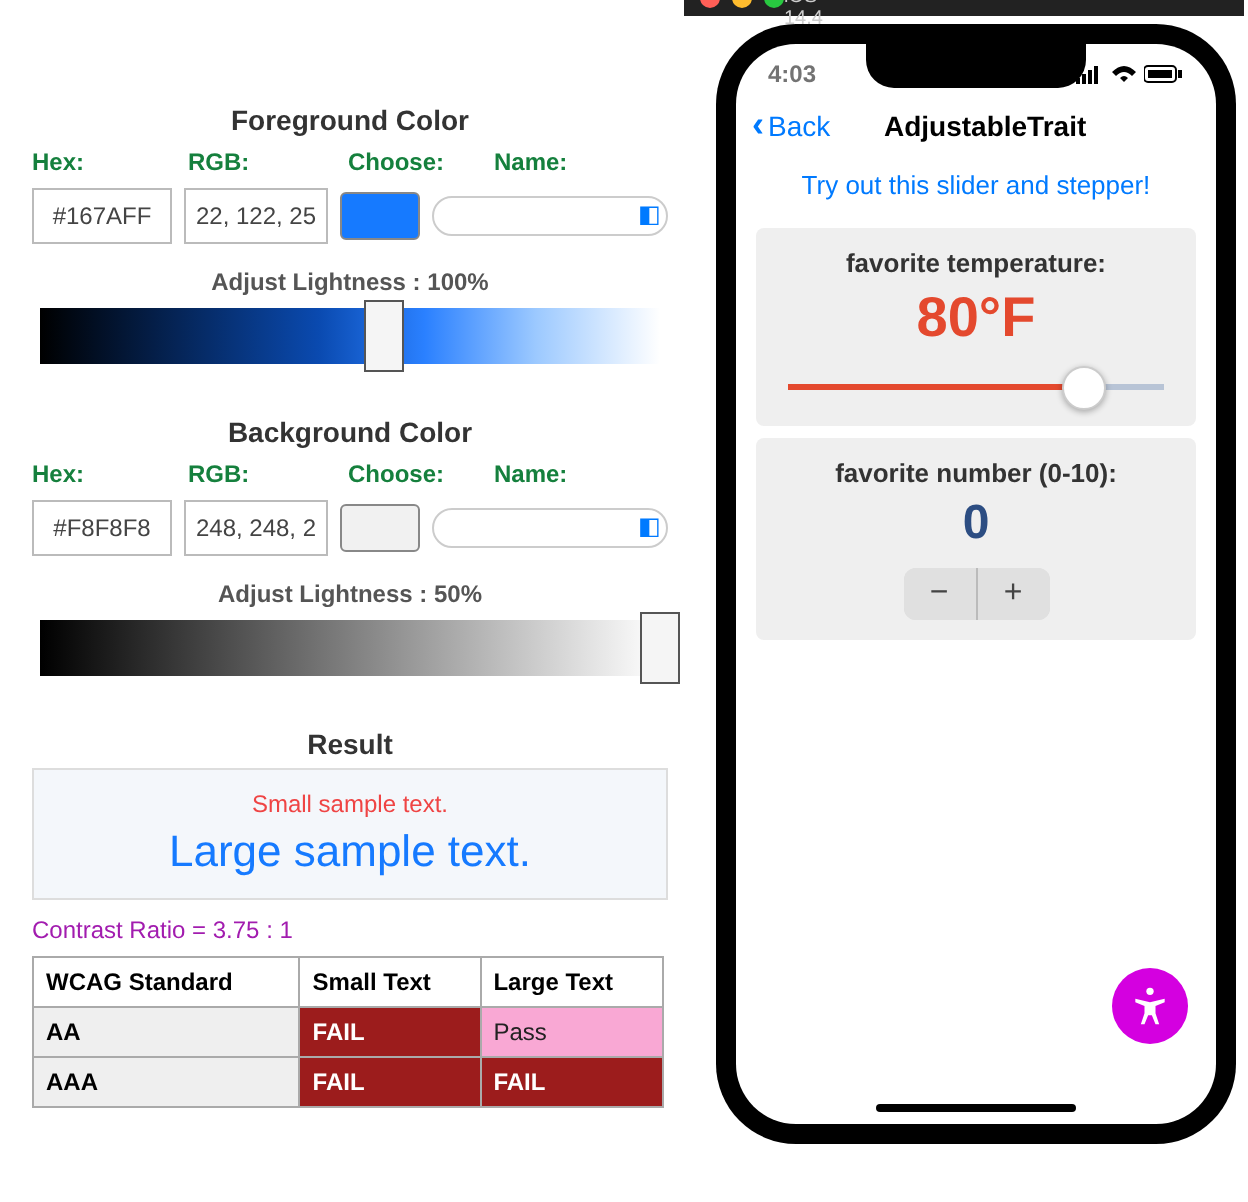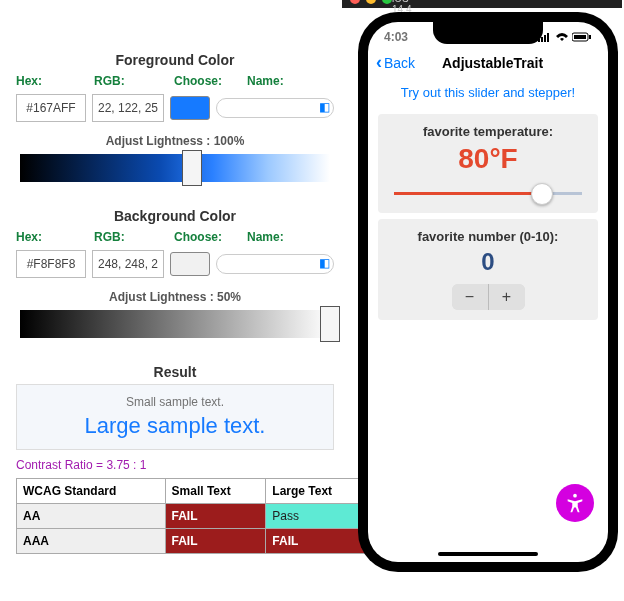--- a/index.html
+++ b/index.html
@@ -14,28 +14,28 @@
 .swatch { width: 40px; height: 24px; border: 1px solid #888; border-radius: 3px; }
 .name-field { flex: 1; height: 20px; border: 1px solid #ccc; border-radius: 10px; position: relative; background: #fff; }
 .name-knob { position: absolute; right: 2px; top: 1px; width: 12px; height: 16px; font-size: 12px; color: #007aff; }
 .lightness-label { text-align: center; font-size: 12px; font-weight: bold; color: #555; margin: 8px 0 6px; }
 .gradient-track { position: relative; height: 48px; padding: 0 10px; }
 .grad { height: 28px; width: 100%; }
 .grad-fg { background: linear-gradient(to right, #000 0%, #0a4ab0 45%, #2a80ff 62%, #9cc9ff 80%, #fff 100%); }
 .grad-bg { background: linear-gradient(to right, #000, #fff); }
 .slider-thumb { position: absolute; top: -4px; width: 20px; height: 36px; background: #f5f5f5; border: 1px solid #555; }
 .result-box { border: 1px solid #ddd; background: #f4f7fb; text-align: center; padding: 10px; margin: 4px 6px 8px; }
-.sample-small { font-size: 12px; color: #737373; }
+.sample-small { font-size: 12px; color: #ef4444; }
 .sample-large { font-size: 22px; color: #167aff; margin-top: 4px; }
 .ratio-line { font-weight: normal; font-size: 12px; margin: 4px 6px 6px; color: #a21caf; }
-table.wcag { width: 352px; border-collapse: collapse; font-size: 12px; margin-left: 6px; }
+table.wcag { width: 316px; border-collapse: collapse; font-size: 12px; margin-left: 6px; }
 table.wcag th, table.wcag td { border: 1px solid #aaa; padding: 5px 6px; text-align: left; }
 table.wcag th { font-weight: bold; background: #fff; }
 .fail-cell { background: #9c1c1c; color: #fff; text-align: center; font-weight: bold; }
-.pass-cell { background: #5eead4; color: #222; text-align: center; }
+.pass-cell { background: #f9a8d4; color: #222; text-align: center; }
 .row-label-cell { background: #efefef; font-weight: bold; }
 
 
 .phone-wrap { position: absolute; left: 348px; top: -10px; }
 .traffic { display: flex; gap: 6px; padding: 4px 8px; background: #222; width: 280px; border-radius: 6px 6px 0 0; position: absolute; left: -6px; top: 0; }
 .traffic span { width: 10px; height: 10px; border-radius: 50%; }
 .tr { background: #ff5f57; } .ty { background: #febc2e; } .tg { background: #28c840; }
 .ios-tag { position: absolute; left: 50px; top: 3px; font-size: 10px; color: #ccc; }
 .phone { position: absolute; left: 10px; top: 22px; width: 260px; height: 560px; background: #000; border-radius: 40px; padding: 10px; }
 .screen { background: #fff; width: 100%; height: 100%; border-radius: 30px; overflow: hidden; position: relative; }

